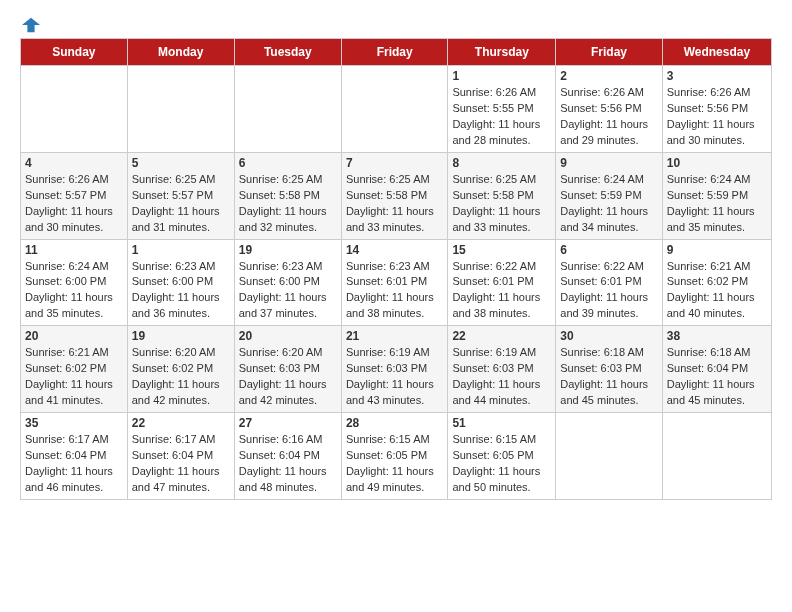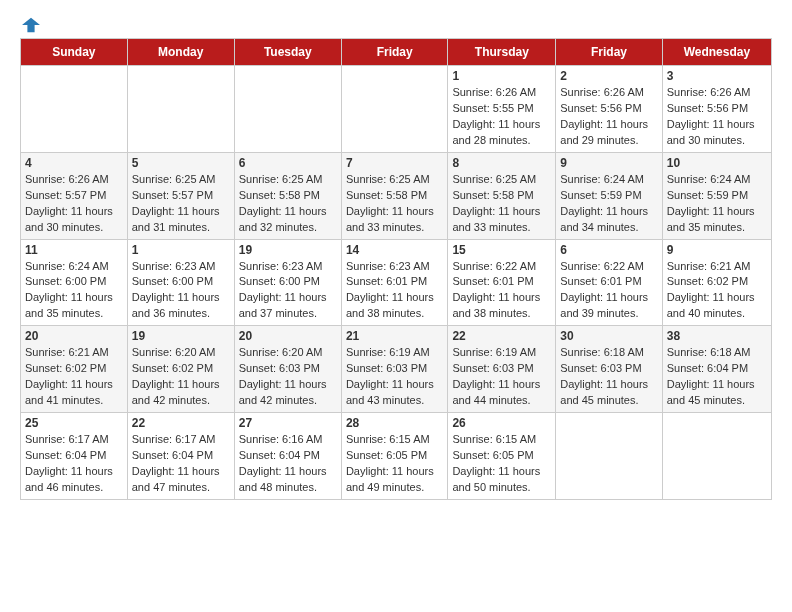--- a/index.html
+++ b/index.html
@@ -279,21 +279,21 @@
         </td>
         <td>
           <span class="day-num">38</span>
           <div class="day-info" style="white-space: pre-line;">Sunrise: 6:18 AM
 Sunset: 6:04 PM
 Daylight: 11 hours and 45 minutes.</div>
         </td>
       </tr>
       <tr>
         <td>
-          <span class="day-num">25</span>
+          <span class="day-num">35</span>
           <div class="day-info" style="white-space: pre-line;">Sunrise: 6:17 AM
 Sunset: 6:04 PM
 Daylight: 11 hours and 46 minutes.</div>
         </td>
         <td>
           <span class="day-num">22</span>
           <div class="day-info" style="white-space: pre-line;">Sunrise: 6:17 AM
 Sunset: 6:04 PM
 Daylight: 11 hours and 47 minutes.</div>
         </td>
@@ -303,21 +303,21 @@
 Sunset: 6:04 PM
 Daylight: 11 hours and 48 minutes.</div>
         </td>
         <td>
           <span class="day-num">28</span>
           <div class="day-info" style="white-space: pre-line;">Sunrise: 6:15 AM
 Sunset: 6:05 PM
 Daylight: 11 hours and 49 minutes.</div>
         </td>
         <td>
-          <span class="day-num">26</span>
+          <span class="day-num">51</span>
           <div class="day-info" style="white-space: pre-line;">Sunrise: 6:15 AM
 Sunset: 6:05 PM
 Daylight: 11 hours and 50 minutes.</div>
         </td>
         <td class="empty-cell"></td>
         <td class="empty-cell"></td>
       </tr>
     </tbody>
 </table>
 

